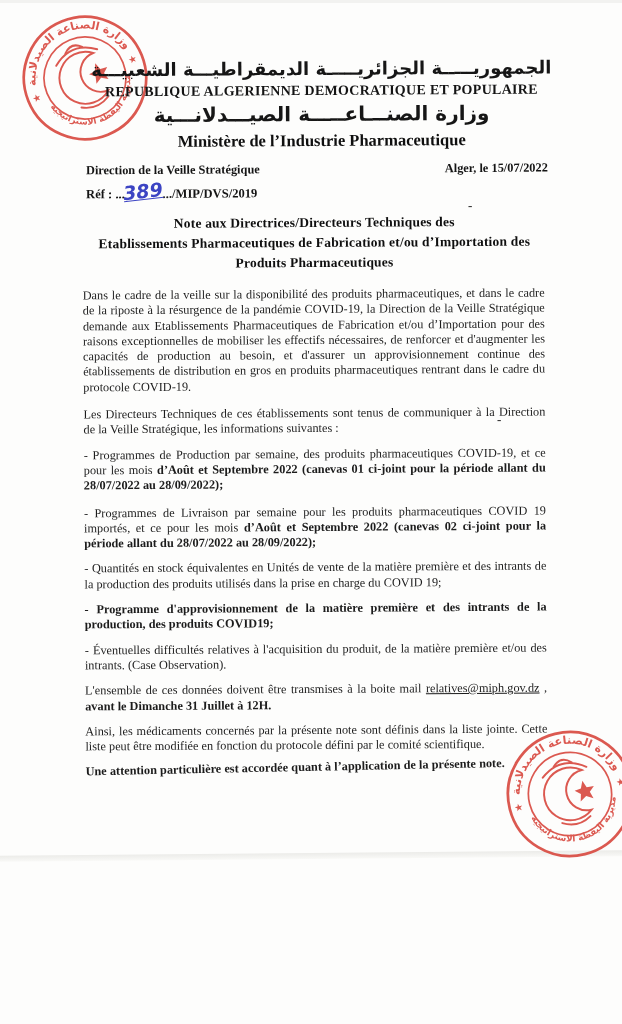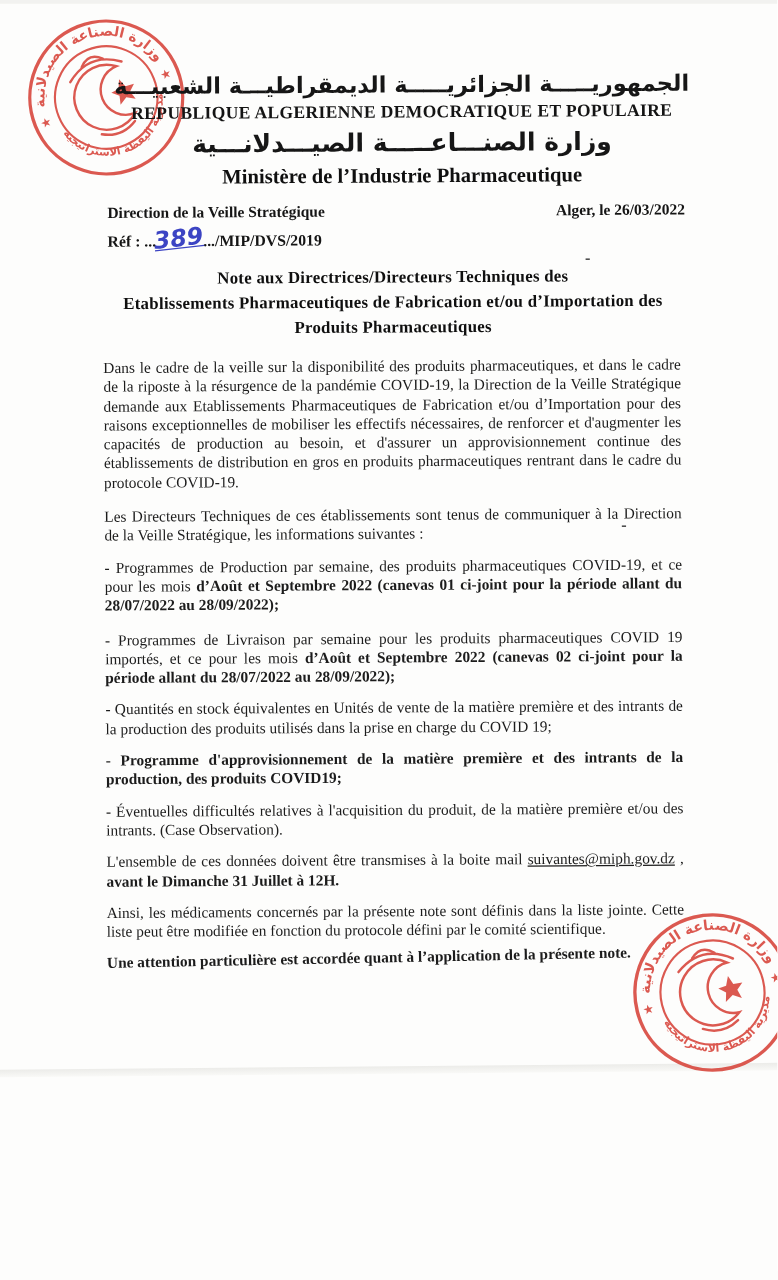--- a/index.html
+++ b/index.html
@@ -122,21 +122,21 @@
 
     <div class="header">
       <div class="ar ar1">الجمهوريـــــة الجزائريـــــة الديمقراطيـــة الشعبيـــة</div>
       <div class="fr1">REPUBLIQUE ALGERIENNE DEMOCRATIQUE ET POPULAIRE</div>
       <div class="ar ar2">وزارة الصنـــاعـــــة الصيـــدلانـــية</div>
       <div class="ministry">Ministère de l’Industrie Pharmaceutique</div>
     </div>
 
     <div class="meta">
       <span>Direction de la Veille Stratégique</span>
-      <span>Alger, le 26/03/2022</span>
+      <span>Alger, le 15/07/2022</span>
     </div>
 
     <div class="ref">
       <span>Réf :</span>
       <span>...</span><span class="hand">389</span><span>...</span><span>/MIP/DVS/2019</span>
     </div>
 
     <div class="title">
       <div>Note aux Directrices/Directeurs Techniques des</div>
       <div>Etablissements Pharmaceutiques de Fabrication et/ou d’Importation des</div>
@@ -144,21 +144,21 @@
     </div>
 
     <div class="body">
       <p>Dans le cadre de la veille sur la disponibilité des produits pharmaceutiques, et dans le cadre de la riposte à la résurgence de la pandémie COVID-19, la Direction de la Veille Stratégique demande aux Etablissements Pharmaceutiques de Fabrication et/ou d’Importation pour des raisons exceptionnelles de mobiliser les effectifs nécessaires, de renforcer et d'augmenter les capacités de production au besoin, et d'assurer un approvisionnement continue des établissements de distribution en gros en produits pharmaceutiques rentrant dans le cadre du protocole COVID-19.</p>
       <p class="m10">Les Directeurs Techniques de ces établissements sont tenus de communiquer à la Direction de la Veille Stratégique, les informations suivantes :</p>
       <p><span>- Programmes de Production par semaine, des produits pharmaceutiques COVID-19, et ce pour les mois </span><span class="b">d’Août et Septembre 2022 (canevas 01 ci-joint pour la période allant du 28/07/2022 au 28/09/2022);</span></p>
       <p class="m10"><span>- Programmes de Livraison par semaine pour les produits pharmaceutiques COVID 19 importés, et ce pour les mois </span><span class="b">d’Août et Septembre 2022 (canevas 02 ci-joint pour la période allant du 28/07/2022 au 28/09/2022);</span></p>
       <p class="m10">- Quantités en stock équivalentes en Unités de vente de la matière première et des intrants de la production des produits utilisés dans la prise en charge du COVID 19;</p>
       <p class="m10 b">- Programme d'approvisionnement de la matière première et des intrants de la production, des produits COVID19;</p>
       <p class="m10">- Éventuelles difficultés relatives à l'acquisition du produit, de la matière première et/ou des intrants. (Case Observation).</p>
-      <p class="m10"><span>L'ensemble de ces données doivent être transmises à la boite mail </span><span class="u">suivantes@miph.gov.dz</span><span> , </span><span class="b">avant le Dimanche 31 Juillet à 12H.</span></p>
+      <p class="m10"><span>L'ensemble de ces données doivent être transmises à la boite mail </span><span class="u">relatives@miph.gov.dz</span><span> , </span><span class="b">avant le Dimanche 31 Juillet à 12H.</span></p>
       <p class="m10">Ainsi, les médicaments concernés par la présente note sont définis dans la liste jointe. Cette liste peut être modifiée en fonction du protocole défini par le comité scientifique.</p>
       <p class="final">Une attention particulière est accordée quant à l’application de la présente note.</p>
     </div>
 
   </div>
 
   <span class="mark mark1">-</span>
   <span class="mark mark2">-</span>
 
 </div>

